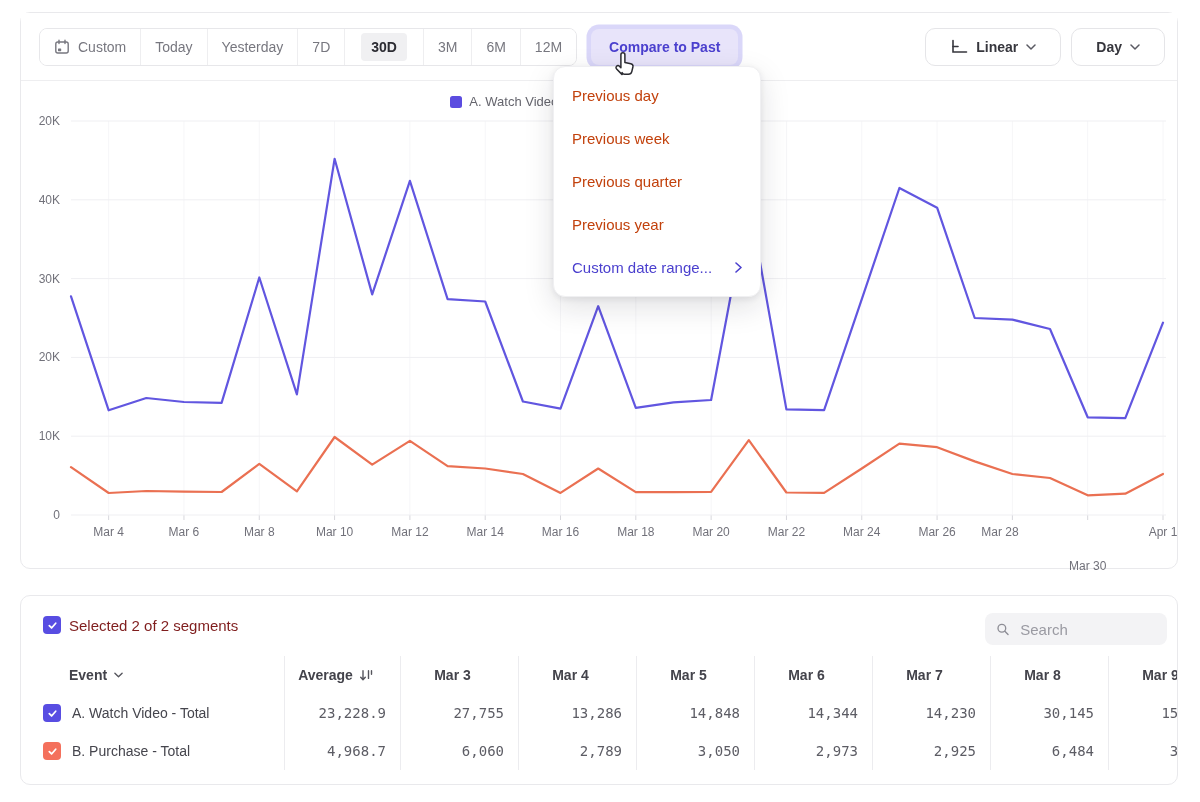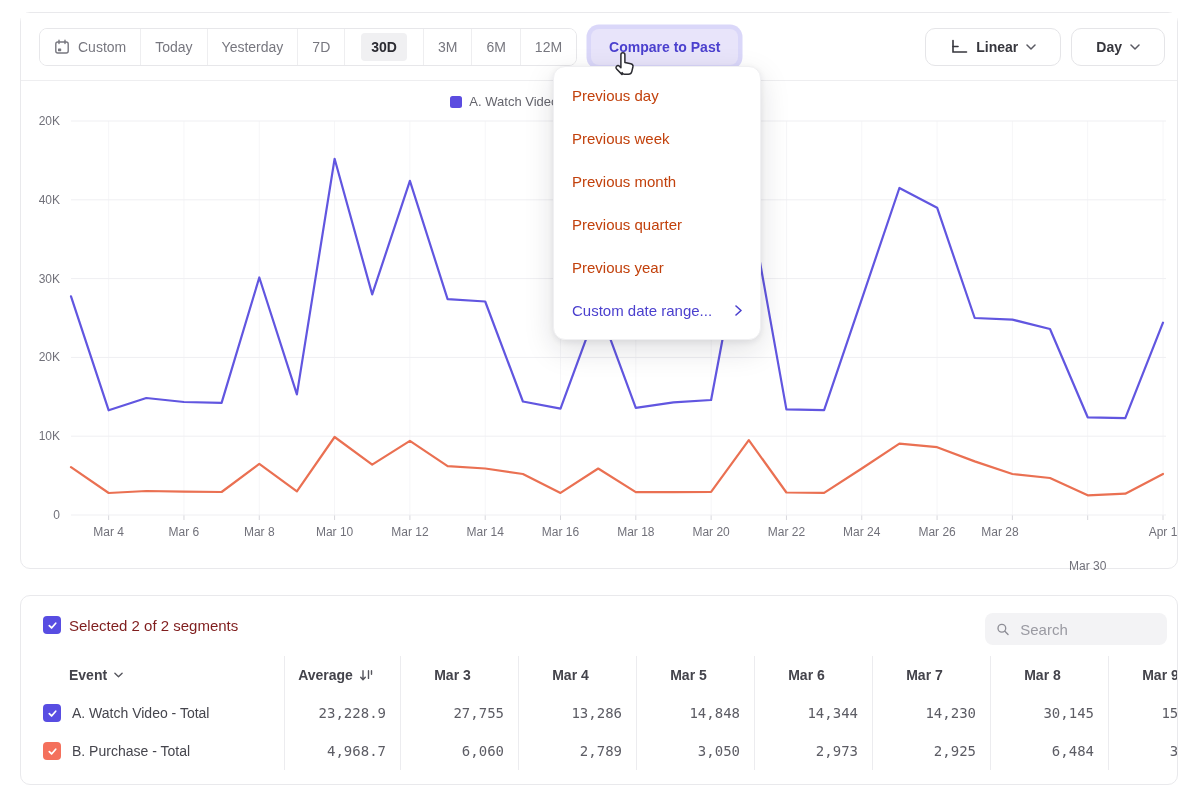--- a/index.html
+++ b/index.html
@@ -202,21 +202,20 @@
         <div class="xlabel" style="left: 1066.69px; margin-top: 34px;">Mar 30</div>
         <div class="xlabel" style="left: 1142px;">Apr 1</div>
       </div>
   </div>
 </div>
 
 <div class="menu">
   <div id="menu-items">
       <div class="menu-item">Previous day</div>
       <div class="menu-item">Previous week</div>
-      <div class="menu-item">Previous month</div>
       <div class="menu-item">Previous quarter</div>
       <div class="menu-item">Previous year</div>
     </div>
   <div class="menu-item accent">
     <span>Custom date range...</span>
     <svg width="7" height="11" viewBox="0 0 7 11">
       <path d="M1 1 L6 5.5 L1 10" fill="none" stroke="#4b40ce" stroke-width="1.6" stroke-linecap="round" stroke-linejoin="round"></path>
     </svg>
   </div>
 </div>

